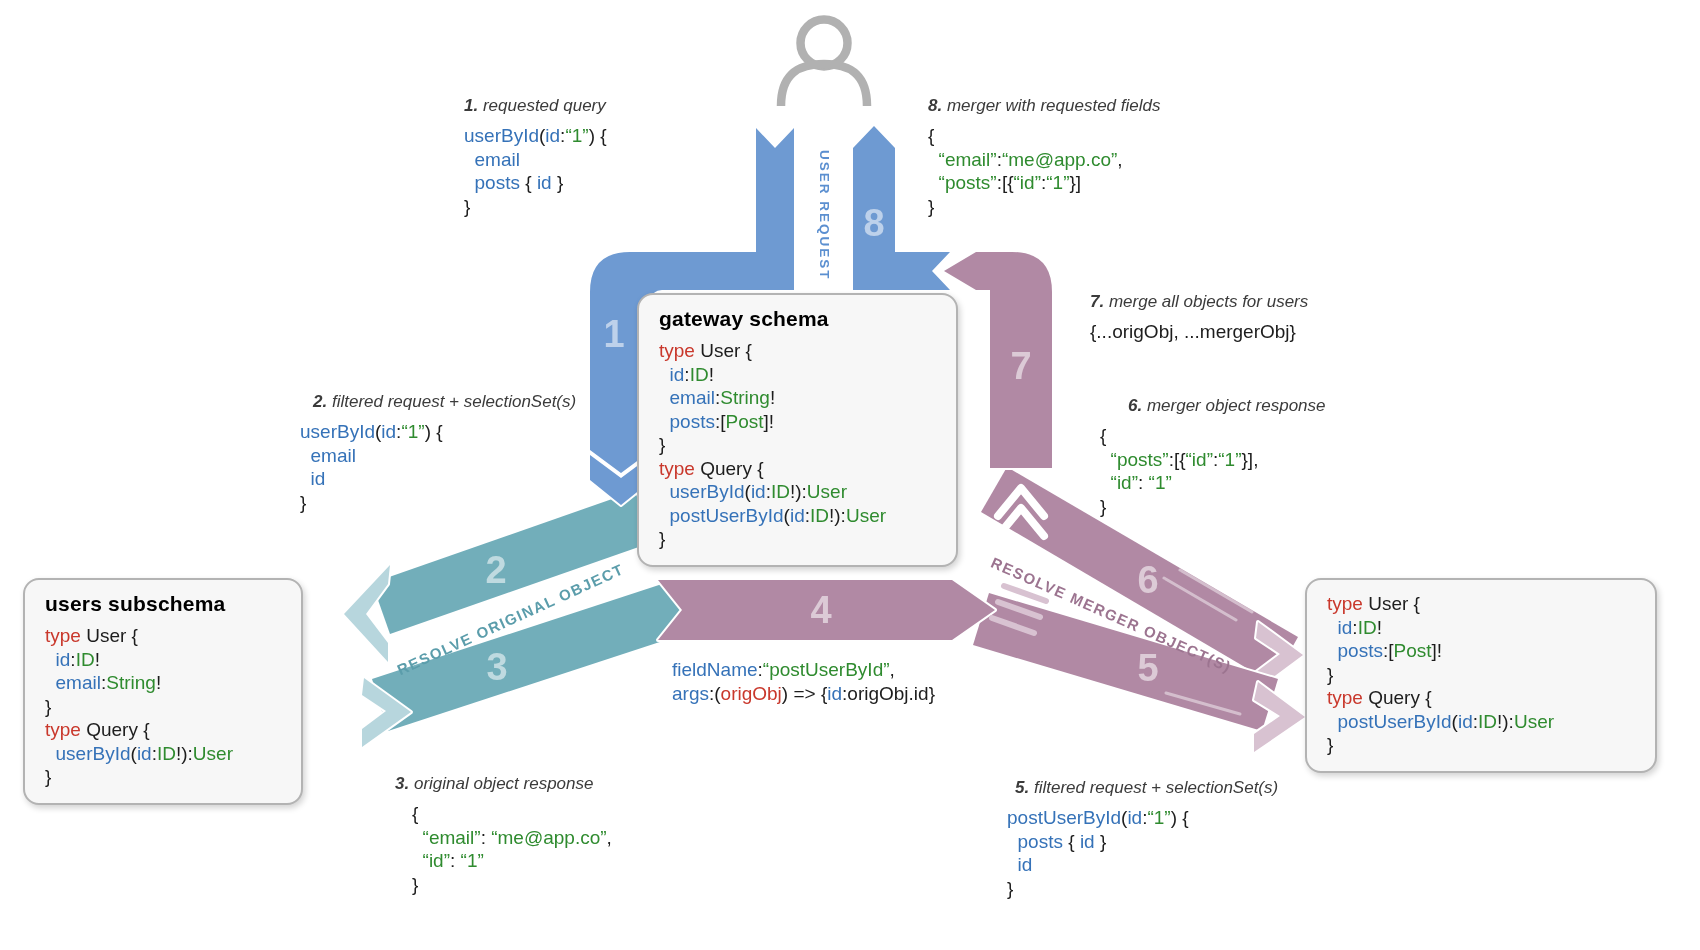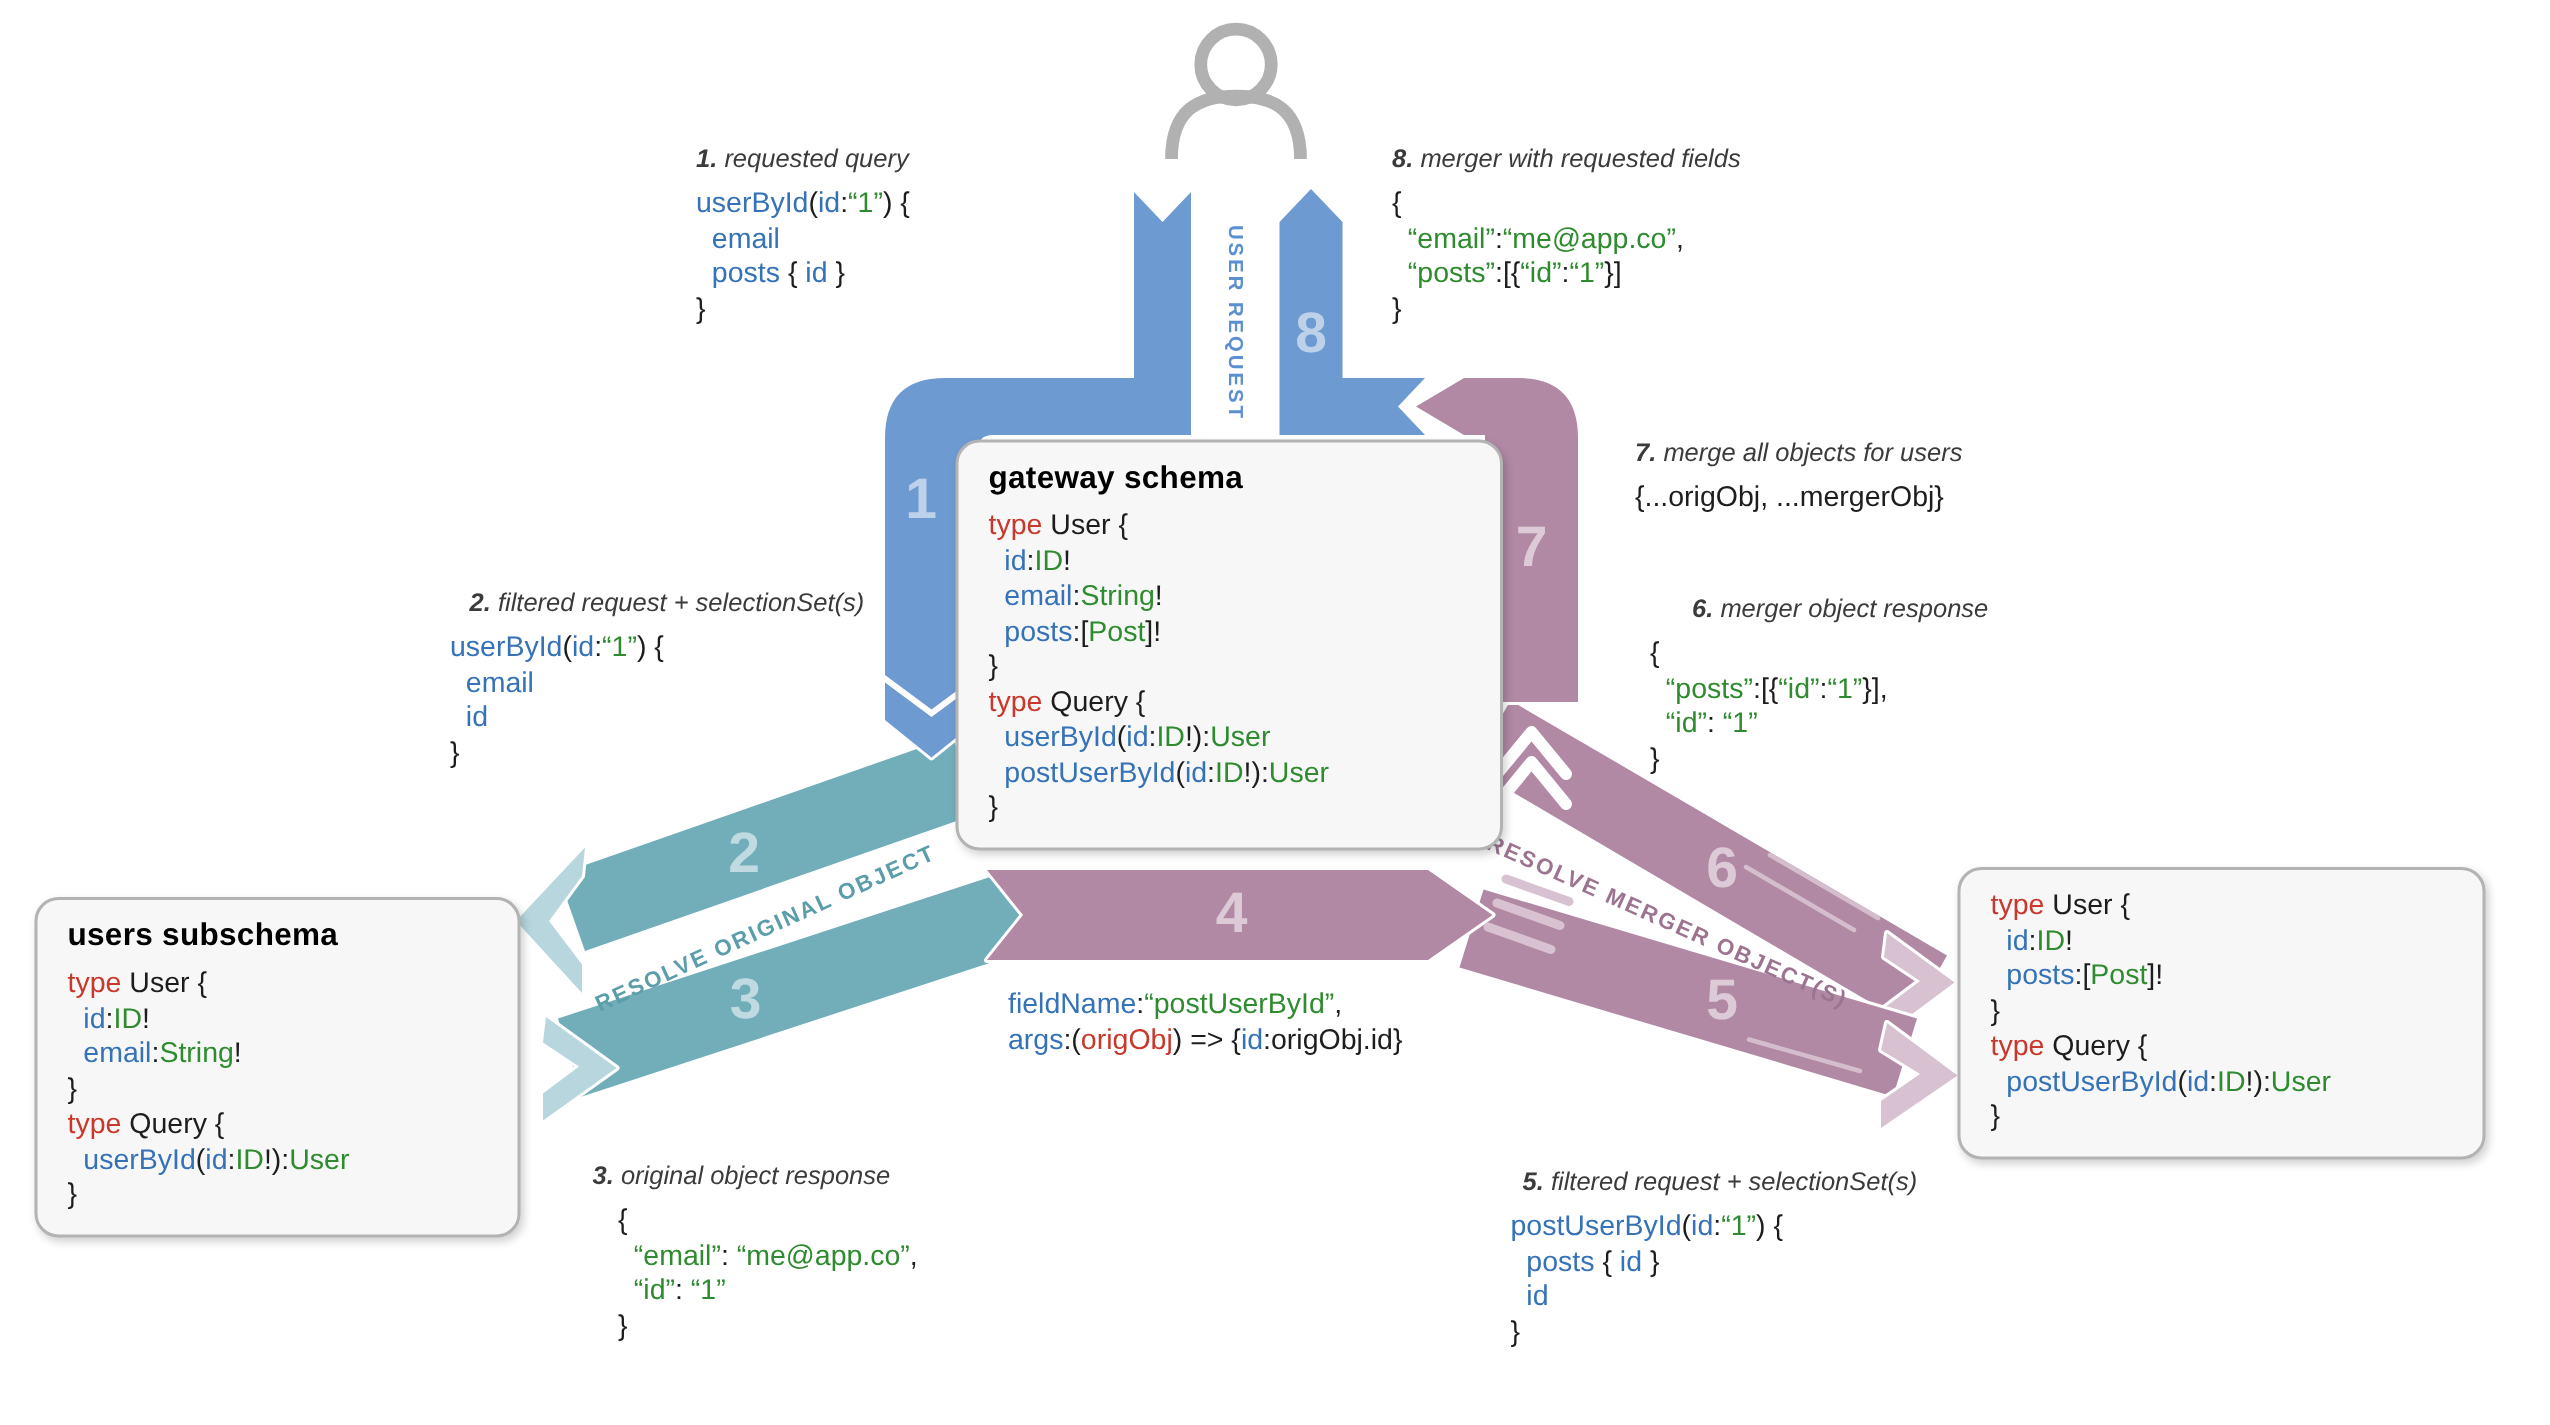--- a/index.html
+++ b/index.html
@@ -96,26 +96,26 @@
 
   <div class="step" style="left:614px;top:334px;">1</div>
   <div class="step" style="left:496px;top:570px;">2</div>
   <div class="step" style="left:497px;top:667px;">3</div>
   <div class="step" style="left:821px;top:610px;">4</div>
   <div class="step" style="left:1148px;top:668px;">5</div>
   <div class="step" style="left:1148px;top:580px;">6</div>
   <div class="step" style="left:1021px;top:366px;">7</div>
   <div class="step" style="left:874px;top:223px;">8</div>
 
-  <div class="panel" style="left:637px;top:293px;width:365px;">
+  <div class="panel" style="left:637px;top:293px;width:321px;">
     <div class="panel-title">gateway schema</div>
     <div class="code"><div class="code-line"><span class="tok-k">type</span><span class="tok-p"> User {</span></div><div class="code-line"><span class="tok-b">  id</span><span class="tok-p">:</span><span class="tok-g">ID</span><span class="tok-p">!</span></div><div class="code-line"><span class="tok-b">  email</span><span class="tok-p">:</span><span class="tok-g">String</span><span class="tok-p">!</span></div><div class="code-line"><span class="tok-b">  posts</span><span class="tok-p">:[</span><span class="tok-g">Post</span><span class="tok-p">]!</span></div><div class="code-line"><span class="tok-p">}</span></div><div class="code-line"><span class="tok-k">type</span><span class="tok-p"> Query {</span></div><div class="code-line"><span class="tok-b">  userById</span><span class="tok-p">(</span><span class="tok-b">id</span><span class="tok-p">:</span><span class="tok-g">ID</span><span class="tok-p">!):</span><span class="tok-g">User</span></div><div class="code-line"><span class="tok-b">  postUserById</span><span class="tok-p">(</span><span class="tok-b">id</span><span class="tok-p">:</span><span class="tok-g">ID</span><span class="tok-p">!):</span><span class="tok-g">User</span></div><div class="code-line"><span class="tok-p">}</span></div></div>
   </div>
 
-  <div class="panel" style="left:23px;top:598px;width:324px;">
+  <div class="panel" style="left:23px;top:578px;width:280px;">
     <div class="panel-title">users subschema</div>
     <div class="code"><div class="code-line"><span class="tok-k">type</span><span class="tok-p"> User {</span></div><div class="code-line"><span class="tok-b">  id</span><span class="tok-p">:</span><span class="tok-g">ID</span><span class="tok-p">!</span></div><div class="code-line"><span class="tok-b">  email</span><span class="tok-p">:</span><span class="tok-g">String</span><span class="tok-p">!</span></div><div class="code-line"><span class="tok-p">}</span></div><div class="code-line"><span class="tok-k">type</span><span class="tok-p"> Query {</span></div><div class="code-line"><span class="tok-b">  userById</span><span class="tok-p">(</span><span class="tok-b">id</span><span class="tok-p">:</span><span class="tok-g">ID</span><span class="tok-p">!):</span><span class="tok-g">User</span></div><div class="code-line"><span class="tok-p">}</span></div></div>
   </div>
 
   <div class="panel" style="left:1305px;top:578px;width:352px;">
     <div class="code"><div class="code-line"><span class="tok-k">type</span><span class="tok-p"> User {</span></div><div class="code-line"><span class="tok-b">  id</span><span class="tok-p">:</span><span class="tok-g">ID</span><span class="tok-p">!</span></div><div class="code-line"><span class="tok-b">  posts</span><span class="tok-p">:[</span><span class="tok-g">Post</span><span class="tok-p">]!</span></div><div class="code-line"><span class="tok-p">}</span></div><div class="code-line"><span class="tok-k">type</span><span class="tok-p"> Query {</span></div><div class="code-line"><span class="tok-b">  postUserById</span><span class="tok-p">(</span><span class="tok-b">id</span><span class="tok-p">:</span><span class="tok-g">ID</span><span class="tok-p">!):</span><span class="tok-g">User</span></div><div class="code-line"><span class="tok-p">}</span></div></div>
   </div>
 
   <div class="ann" style="left:464px;top:96px;">
     <div class="ann-h"><span class="ann-num">1.</span> <span>requested query</span></div>

